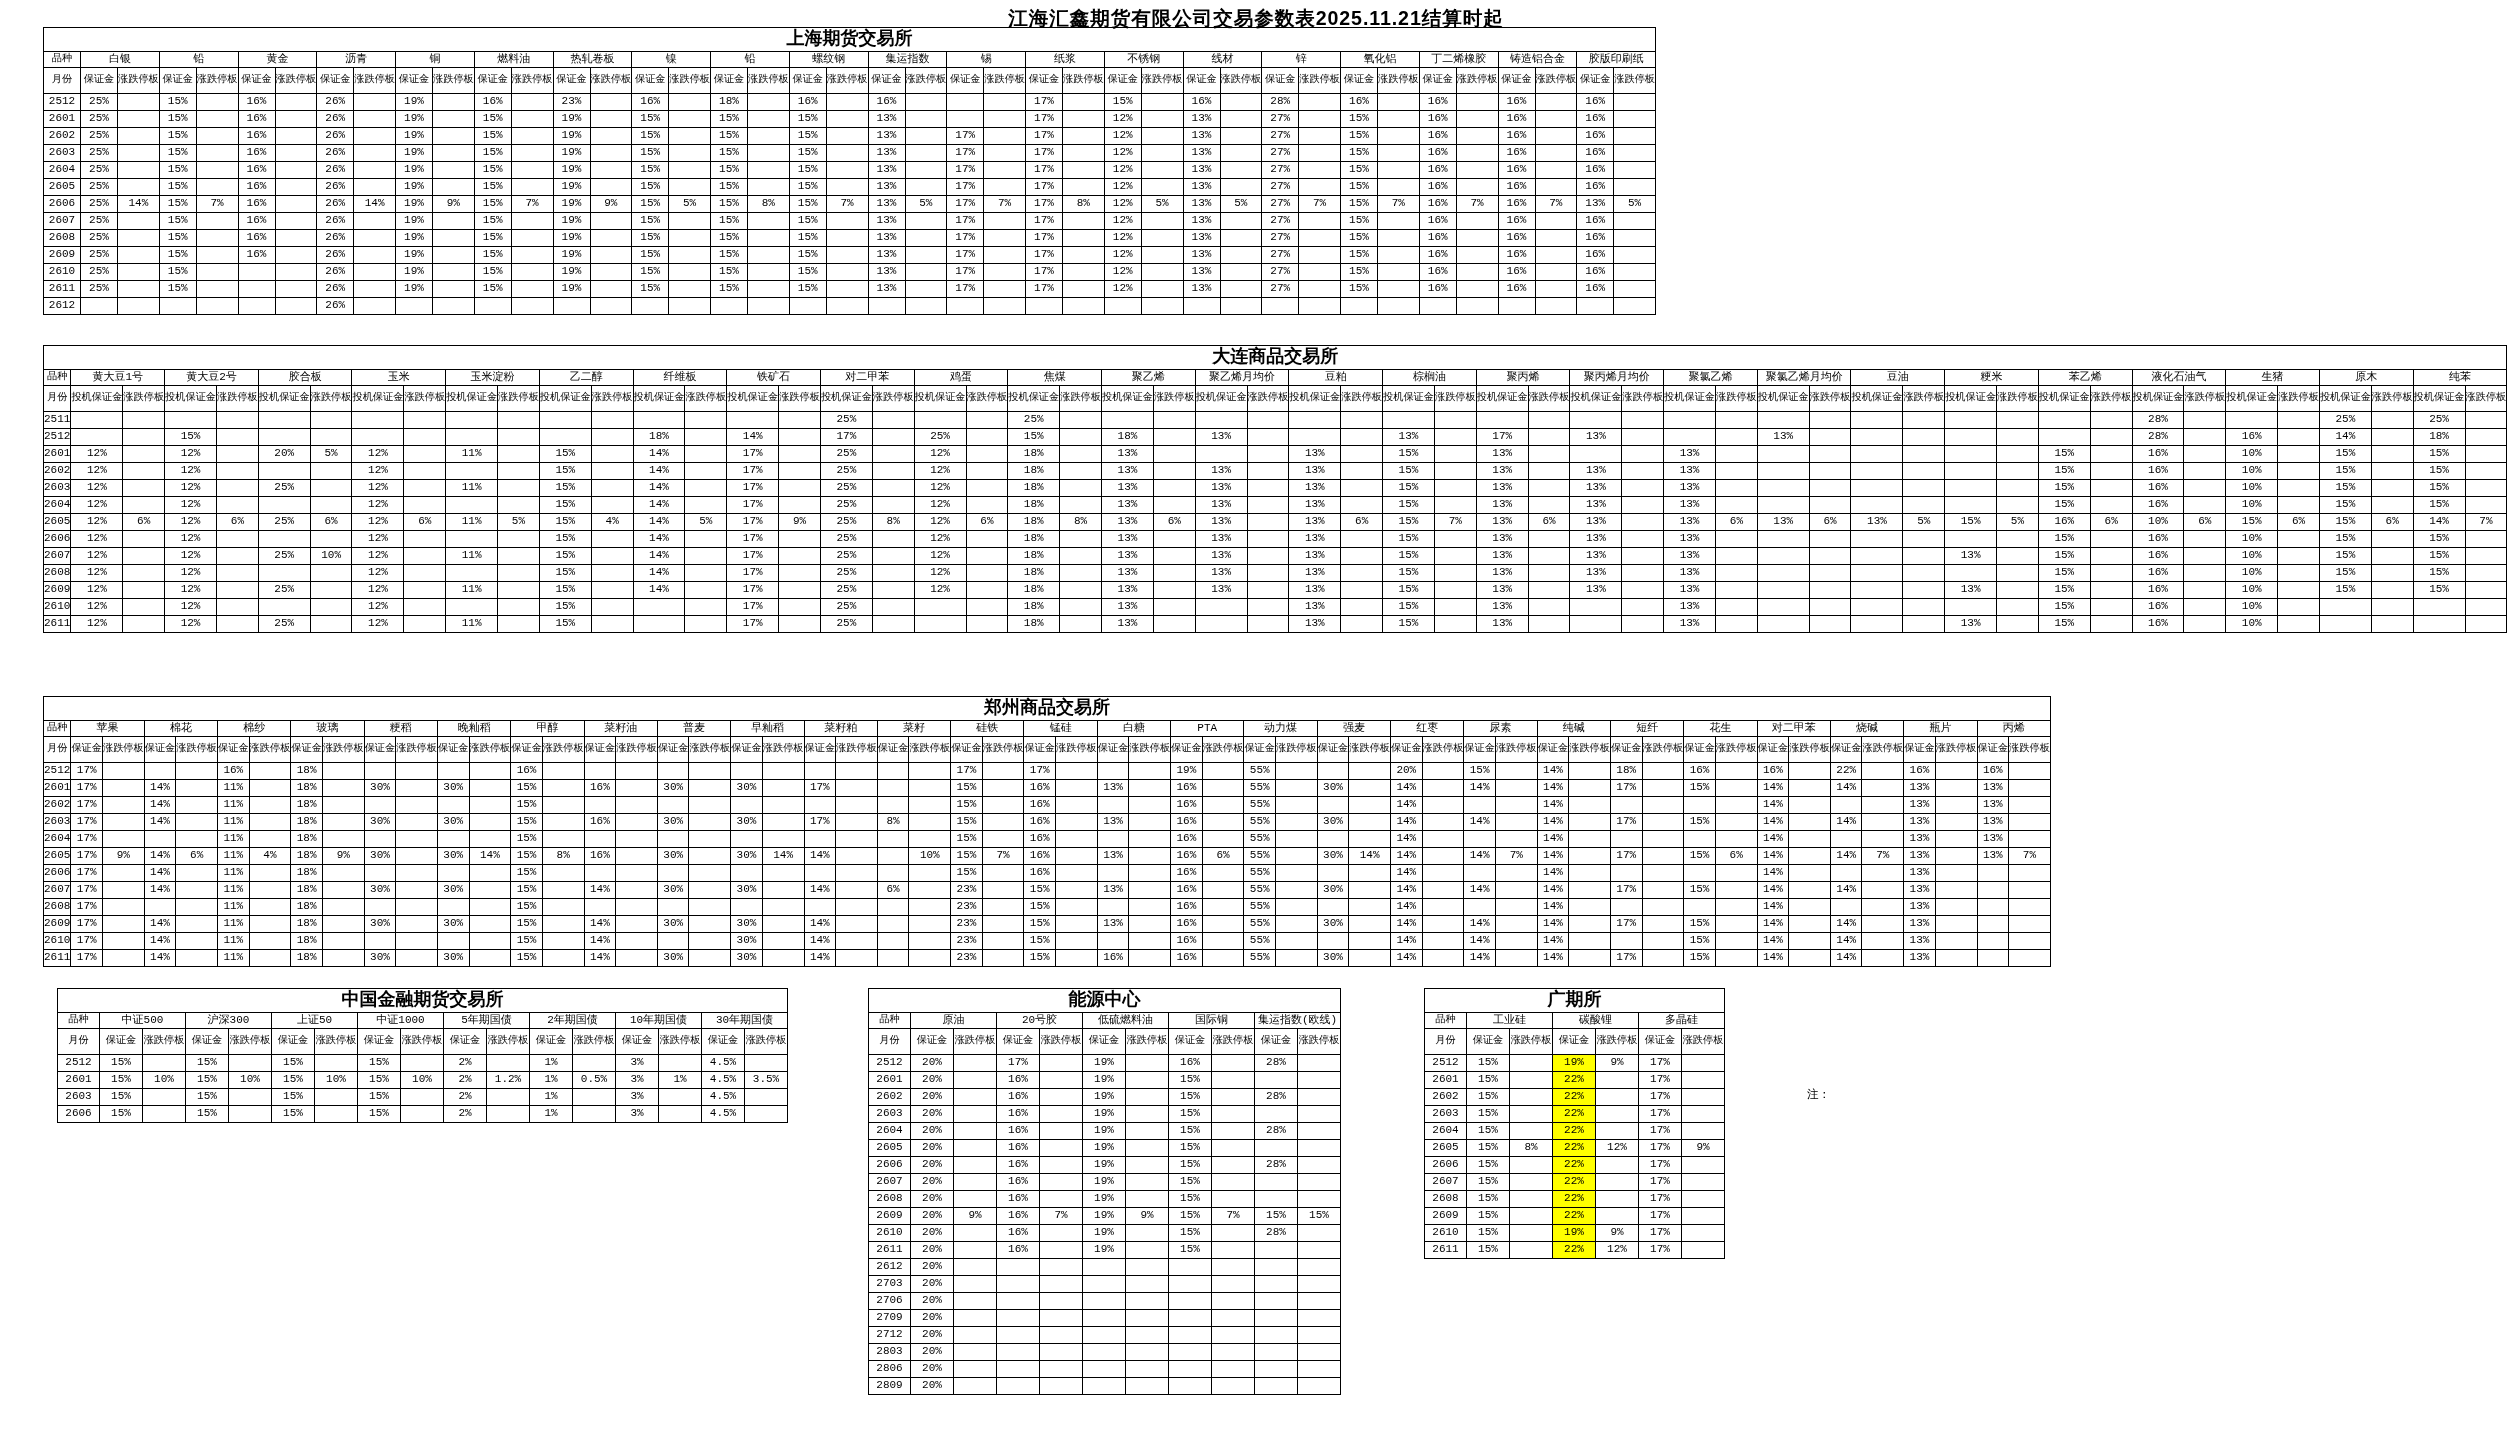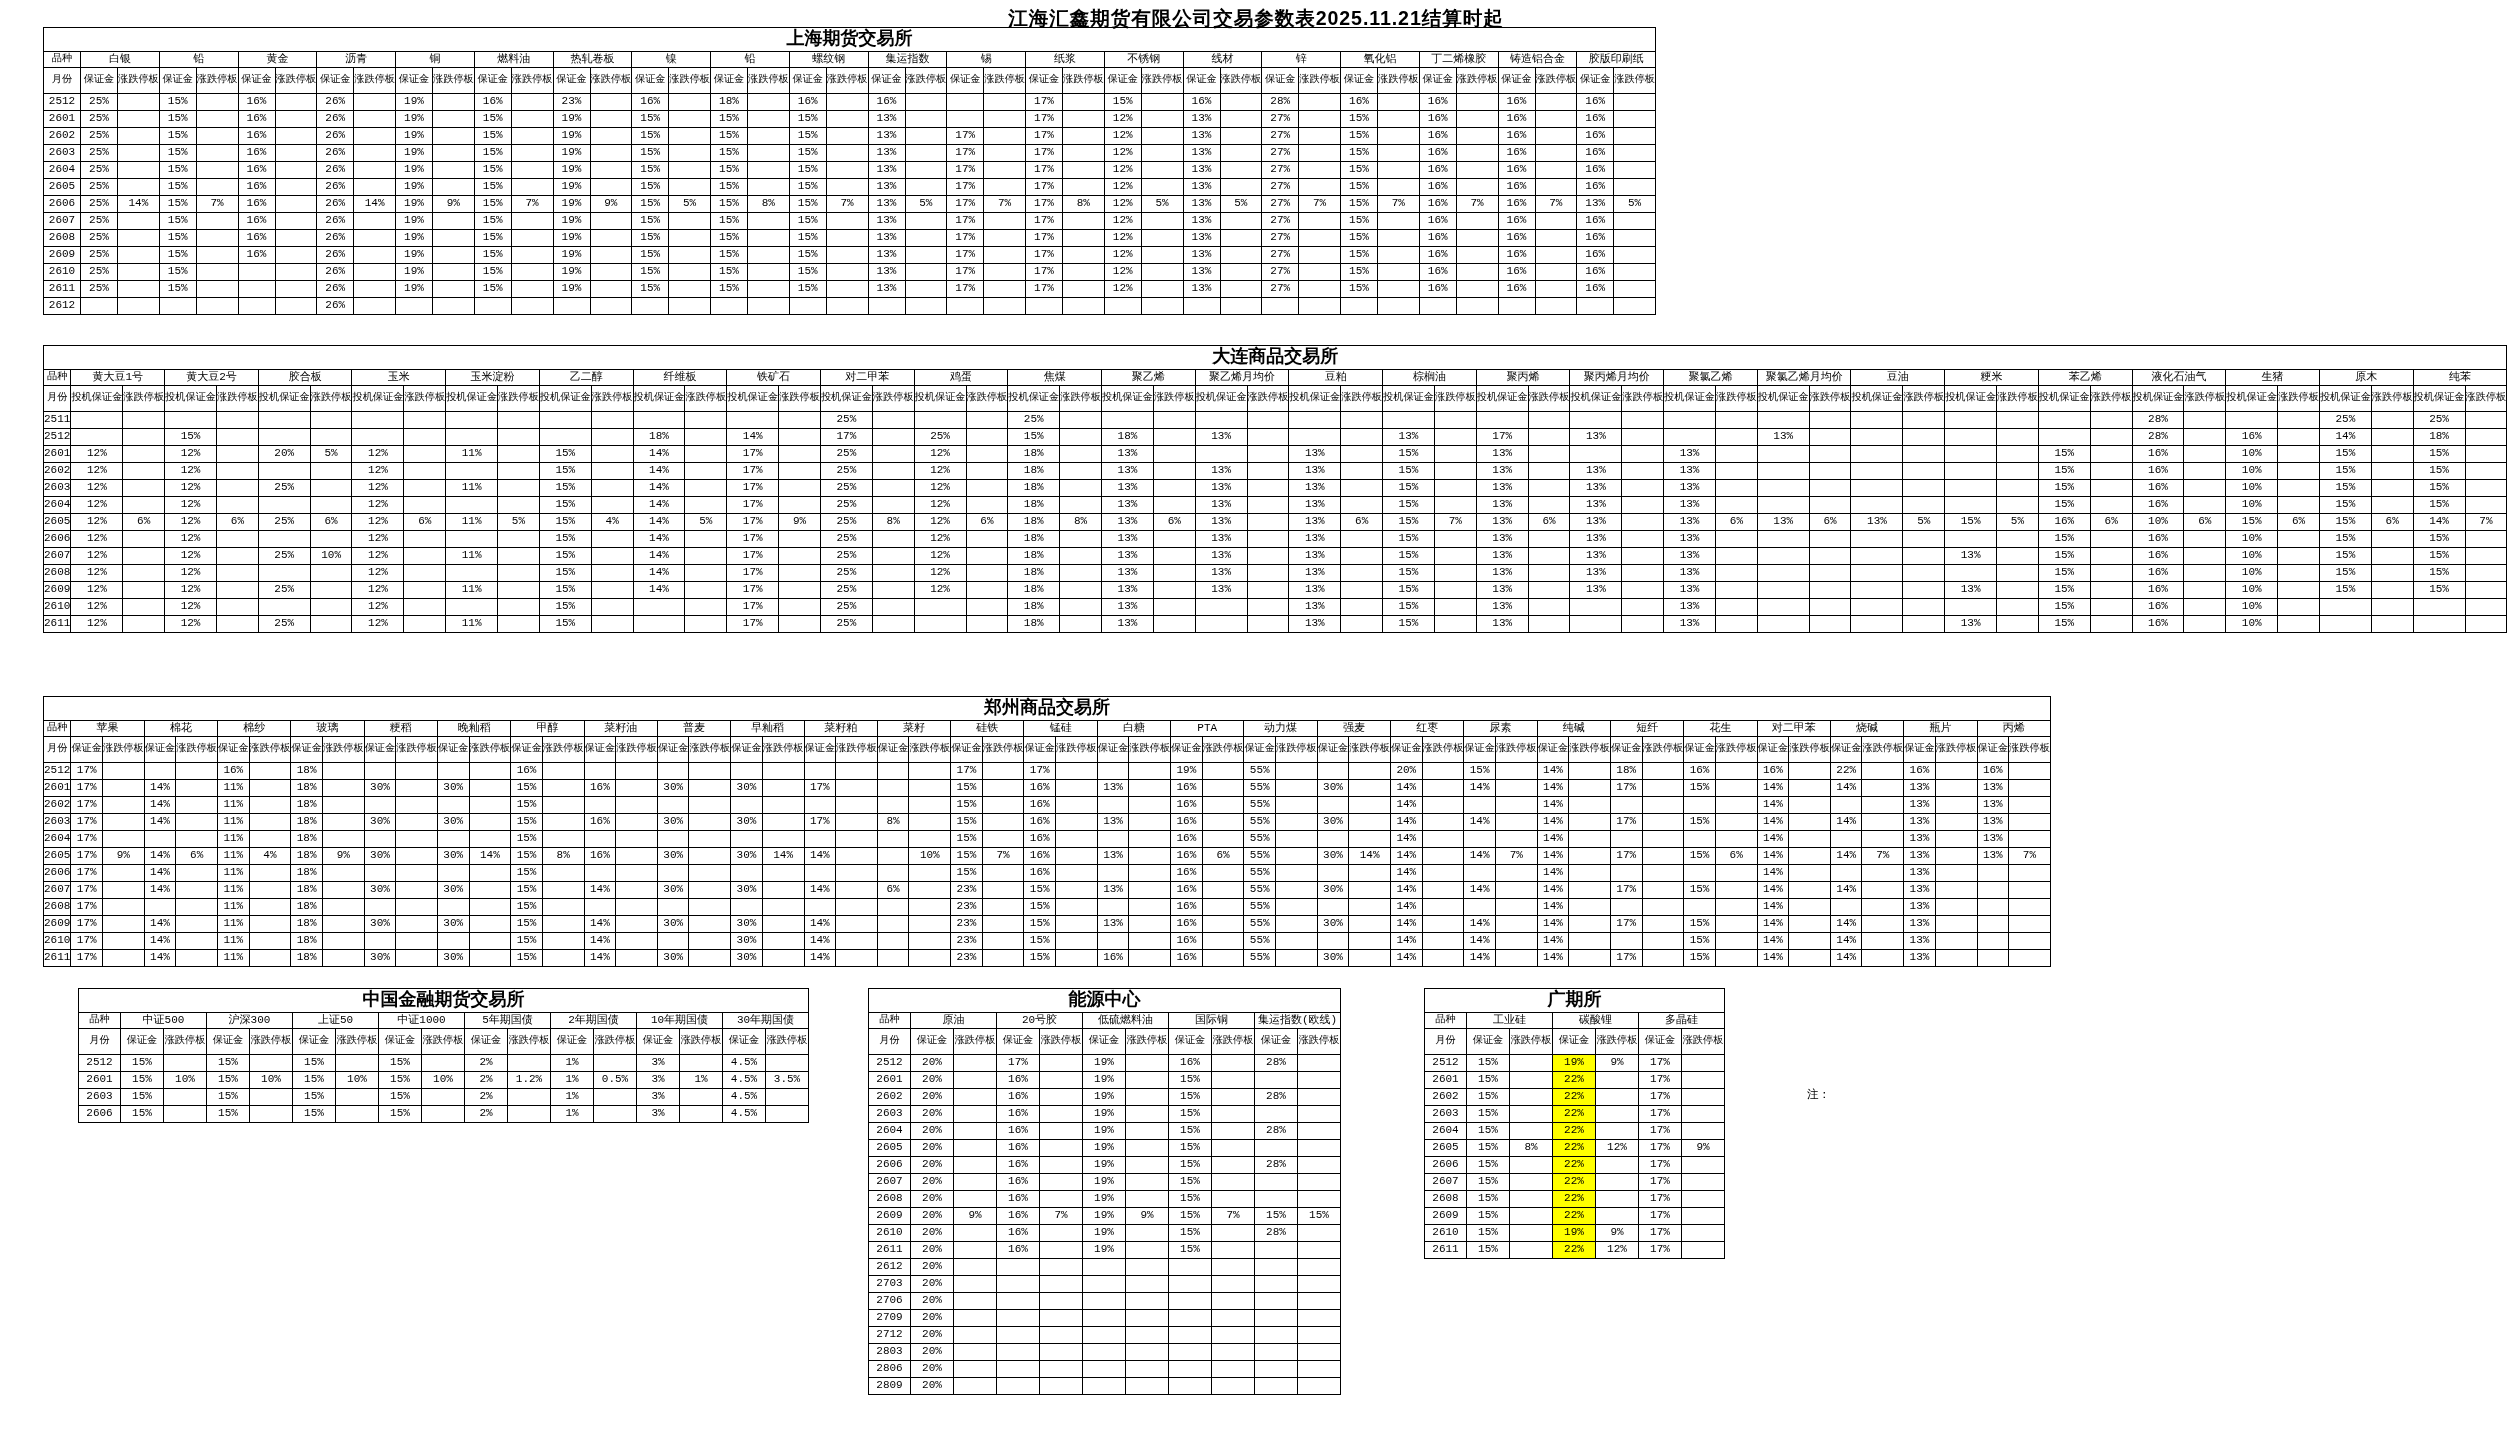--- a/index.html
+++ b/index.html
@@ -2249,21 +2249,21 @@
             <td class="row"></td>
             <td class="row">13%</td>
             <td class="row"></td>
             <td class="row"></td>
             <td class="row"></td>
           </tr>
         </tbody>
     </table>
   </div>
 
-  <div class="tbl-wrap" style="left:78px;top:988px;">
+  <div class="tbl-wrap" style="left:57px;top:988px;">
     <table>
       <tbody>
           <tr>
             <td class="sec-title" colspan="17">中国金融期货交易所</td>
           </tr>
           <tr>
             <td class="hdr corner" rowspan="1" style="width: 41px;">品种</td>
             <td class="hdr" colspan="2" style="width: 84px;">中证500</td>
             <td class="hdr" colspan="2" style="width: 84px;">沪深300</td>
             <td class="hdr" colspan="2" style="width: 84px;">上证50</td>

